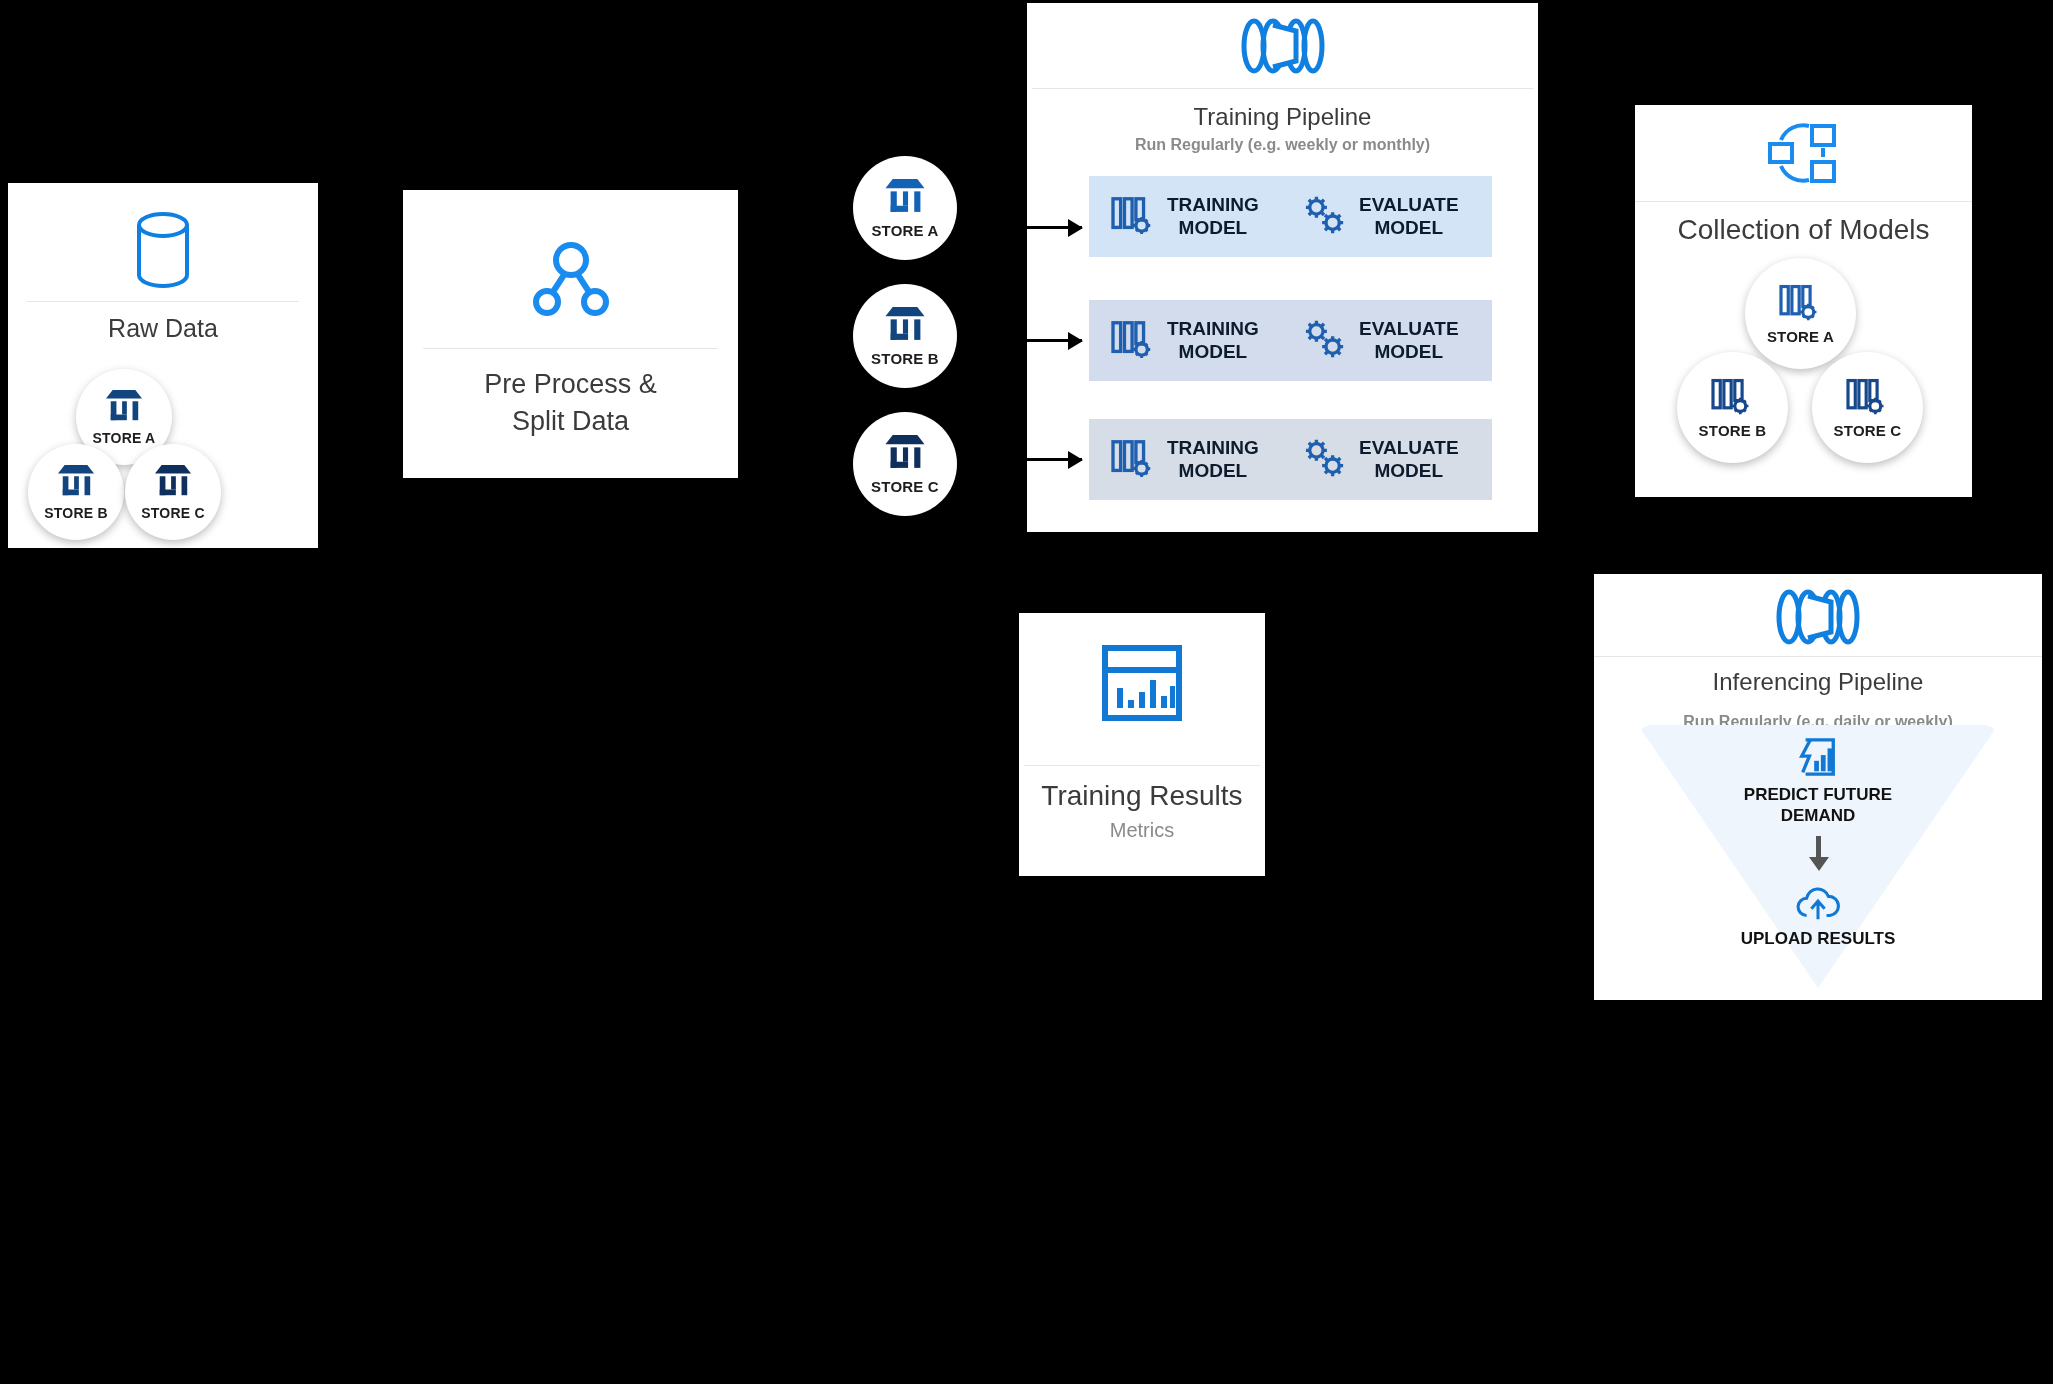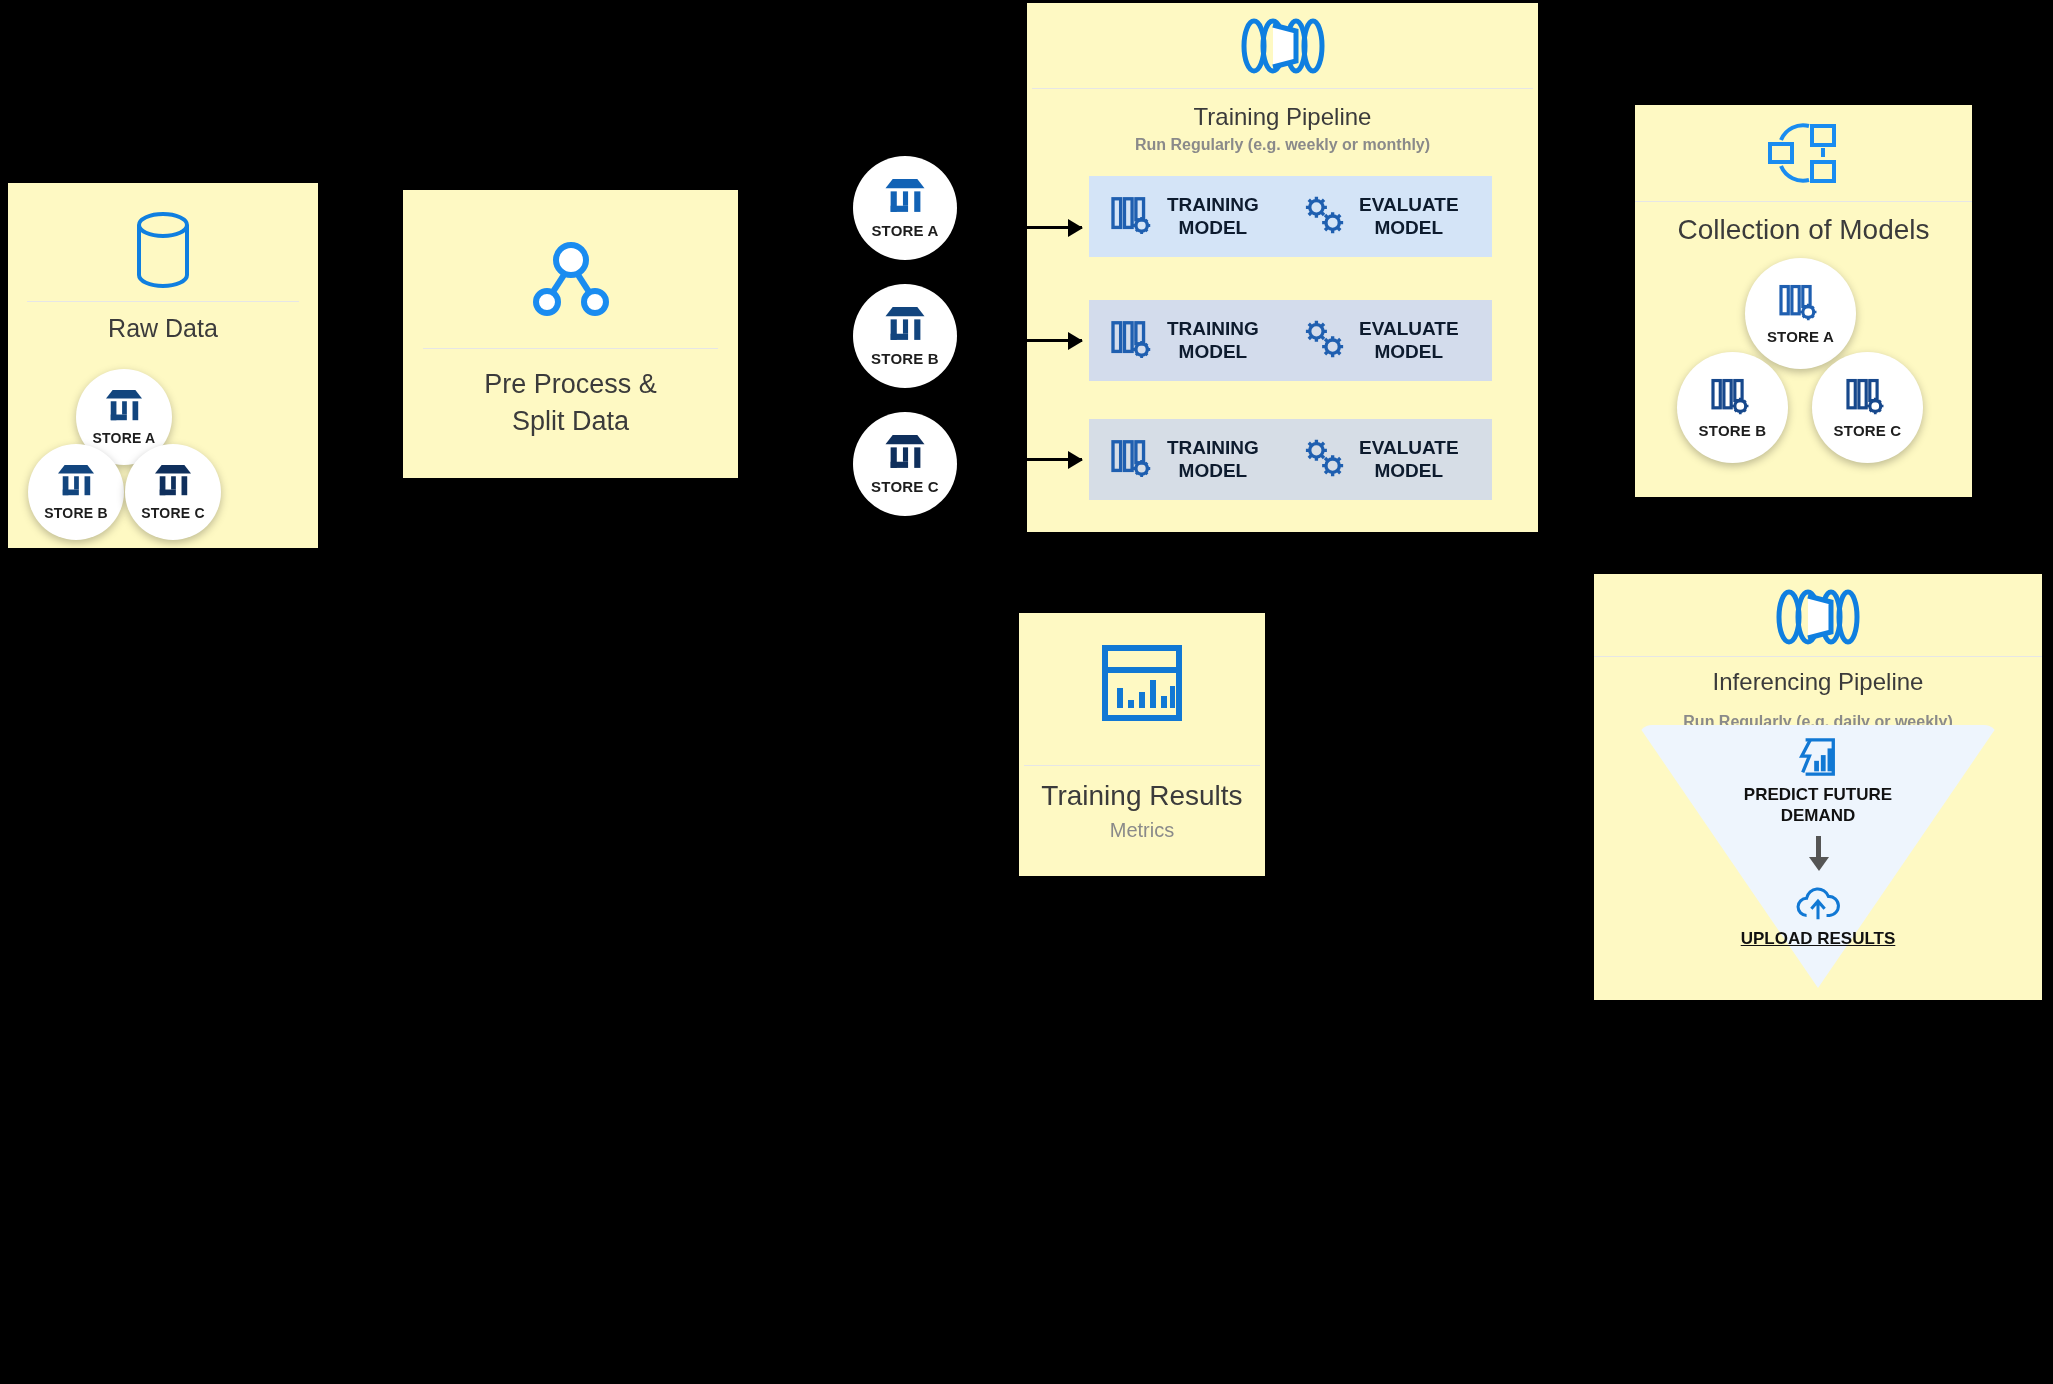--- a/index.html
+++ b/index.html
@@ -10,21 +10,21 @@
   #stage {
     position: relative;
     width: 2053px;
     height: 1384px;
     background: #000000;
     overflow: hidden;
     font-family: "Liberation Sans", sans-serif;
   }
   .card {
     position: absolute;
-    background: #fef9c3;
+    background: #ffffff;
     box-sizing: border-box;
   }
   .card-divider {
     position: absolute;
     left: 6%;
     right: 6%;
     height: 1px;
     background: #e6e6e6;
   }
   .card-title {
@@ -474,18 +474,18 @@
 DEMAND</div>
 
     <div class="down-arrow" style="left:222px; top:262px; height:22px;"></div>
 
     <div class="icon-wrap" style="left:0; top:308px; width:100%; height:44px;">
       <svg width="48" height="38" viewBox="0 0 50 40" fill="none">
         <path d="M13 32 a9 9 0 0 1 0 -18 a12 12 0 0 1 23 -2 a9 9 0 0 1 1 20 H34" stroke="#1178d4" stroke-width="3.2" fill="none"></path>
         <path d="M25 36 V18 M18 25 L25 17 L32 25" stroke="#1178d4" stroke-width="3.2" fill="none"></path>
       </svg>
     </div>
-    <div class="tri-step" style="top:355px;text-decoration:underline;">UPLOAD RESULTS</div>
+    <div class="tri-step" style="top:355px;">UPLOAD RESULTS</div>
   </div>
 
 
 
 </div>
 
 </body></html>

